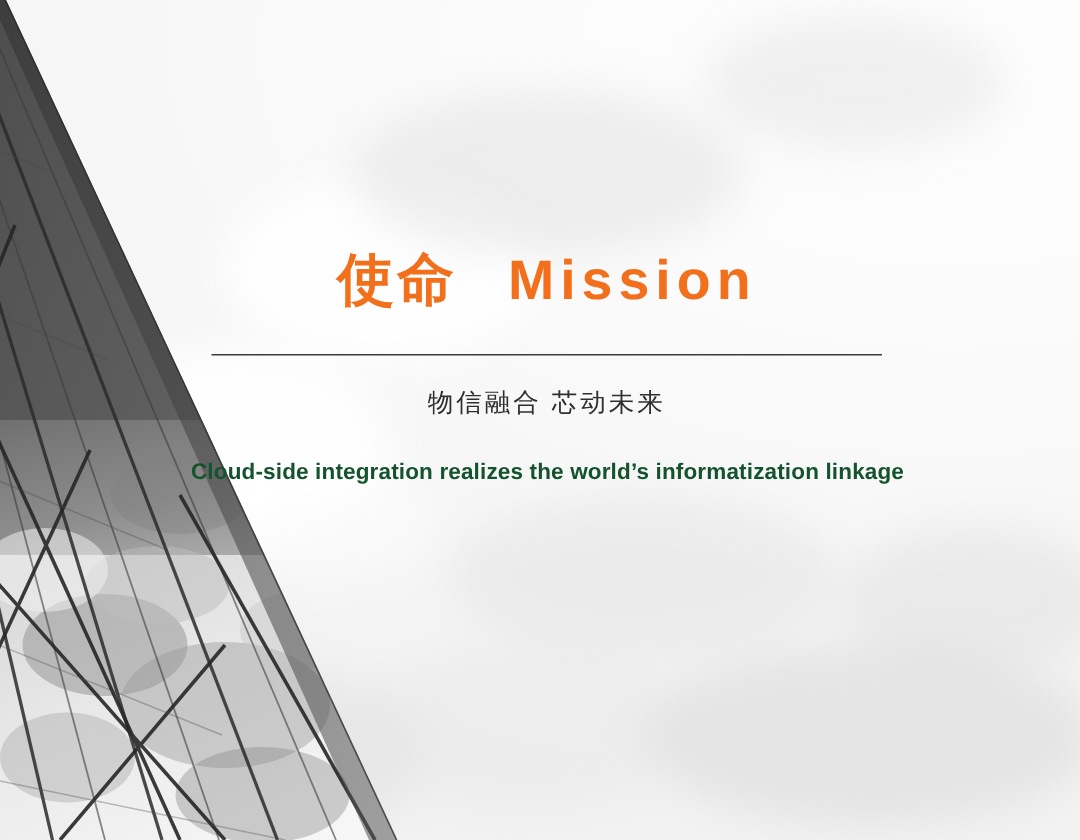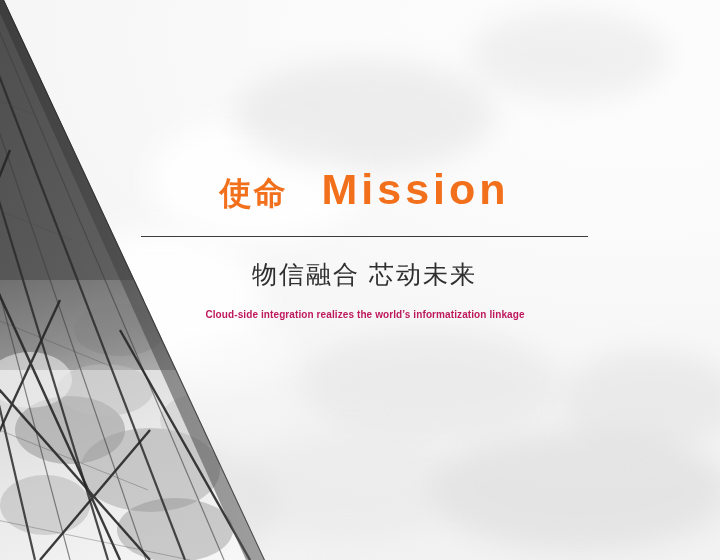--- a/index.html
+++ b/index.html
@@ -78,29 +78,29 @@
   .heading-row {
     position: absolute;
     left: 141px;
     top: 168px;
     width: 447px;
     display: flex;
     align-items: baseline;
     justify-content: center;
   }
   .heading-cn {
-    font-size: 32px;
+    font-size: 38px;
     font-weight: 700;
     color: #f2701c;
     letter-spacing: 2px;
     line-height: 1;
     white-space: nowrap;
   }
   .heading-en {
-    font-size: 43px;
+    font-size: 37px;
     font-weight: 700;
     color: #f2701c;
     letter-spacing: 4px;
     line-height: 1;
     margin-left: 34px;
     white-space: nowrap;
   }
 
   .divider {
     position: absolute;
@@ -110,38 +110,38 @@
     height: 0;
     border-top: 1.6px solid #3c3c3c;
   }
 
   .subtitle {
     position: absolute;
     left: 141px;
     top: 258px;
     width: 447px;
     text-align: center;
-    font-size: 25px;
+    font-size: 17px;
     color: #2f2f2f;
     letter-spacing: 2px;
     line-height: 1.3;
     white-space: nowrap;
   }
 
   .body-lines {
     position: absolute;
     left: 60px;
     top: 303px;
     width: 610px;
     text-align: center;
   }
   .body-line {
-    font-size: 10px;
+    font-size: 15px;
     font-weight: 600;
-    color: #be185d;
+    color: #14532d;
     line-height: 23px;
     letter-spacing: .1px;
     white-space: nowrap;
   }
 </style>
 </head>
 <body>
 
 <div id="slide">
 

